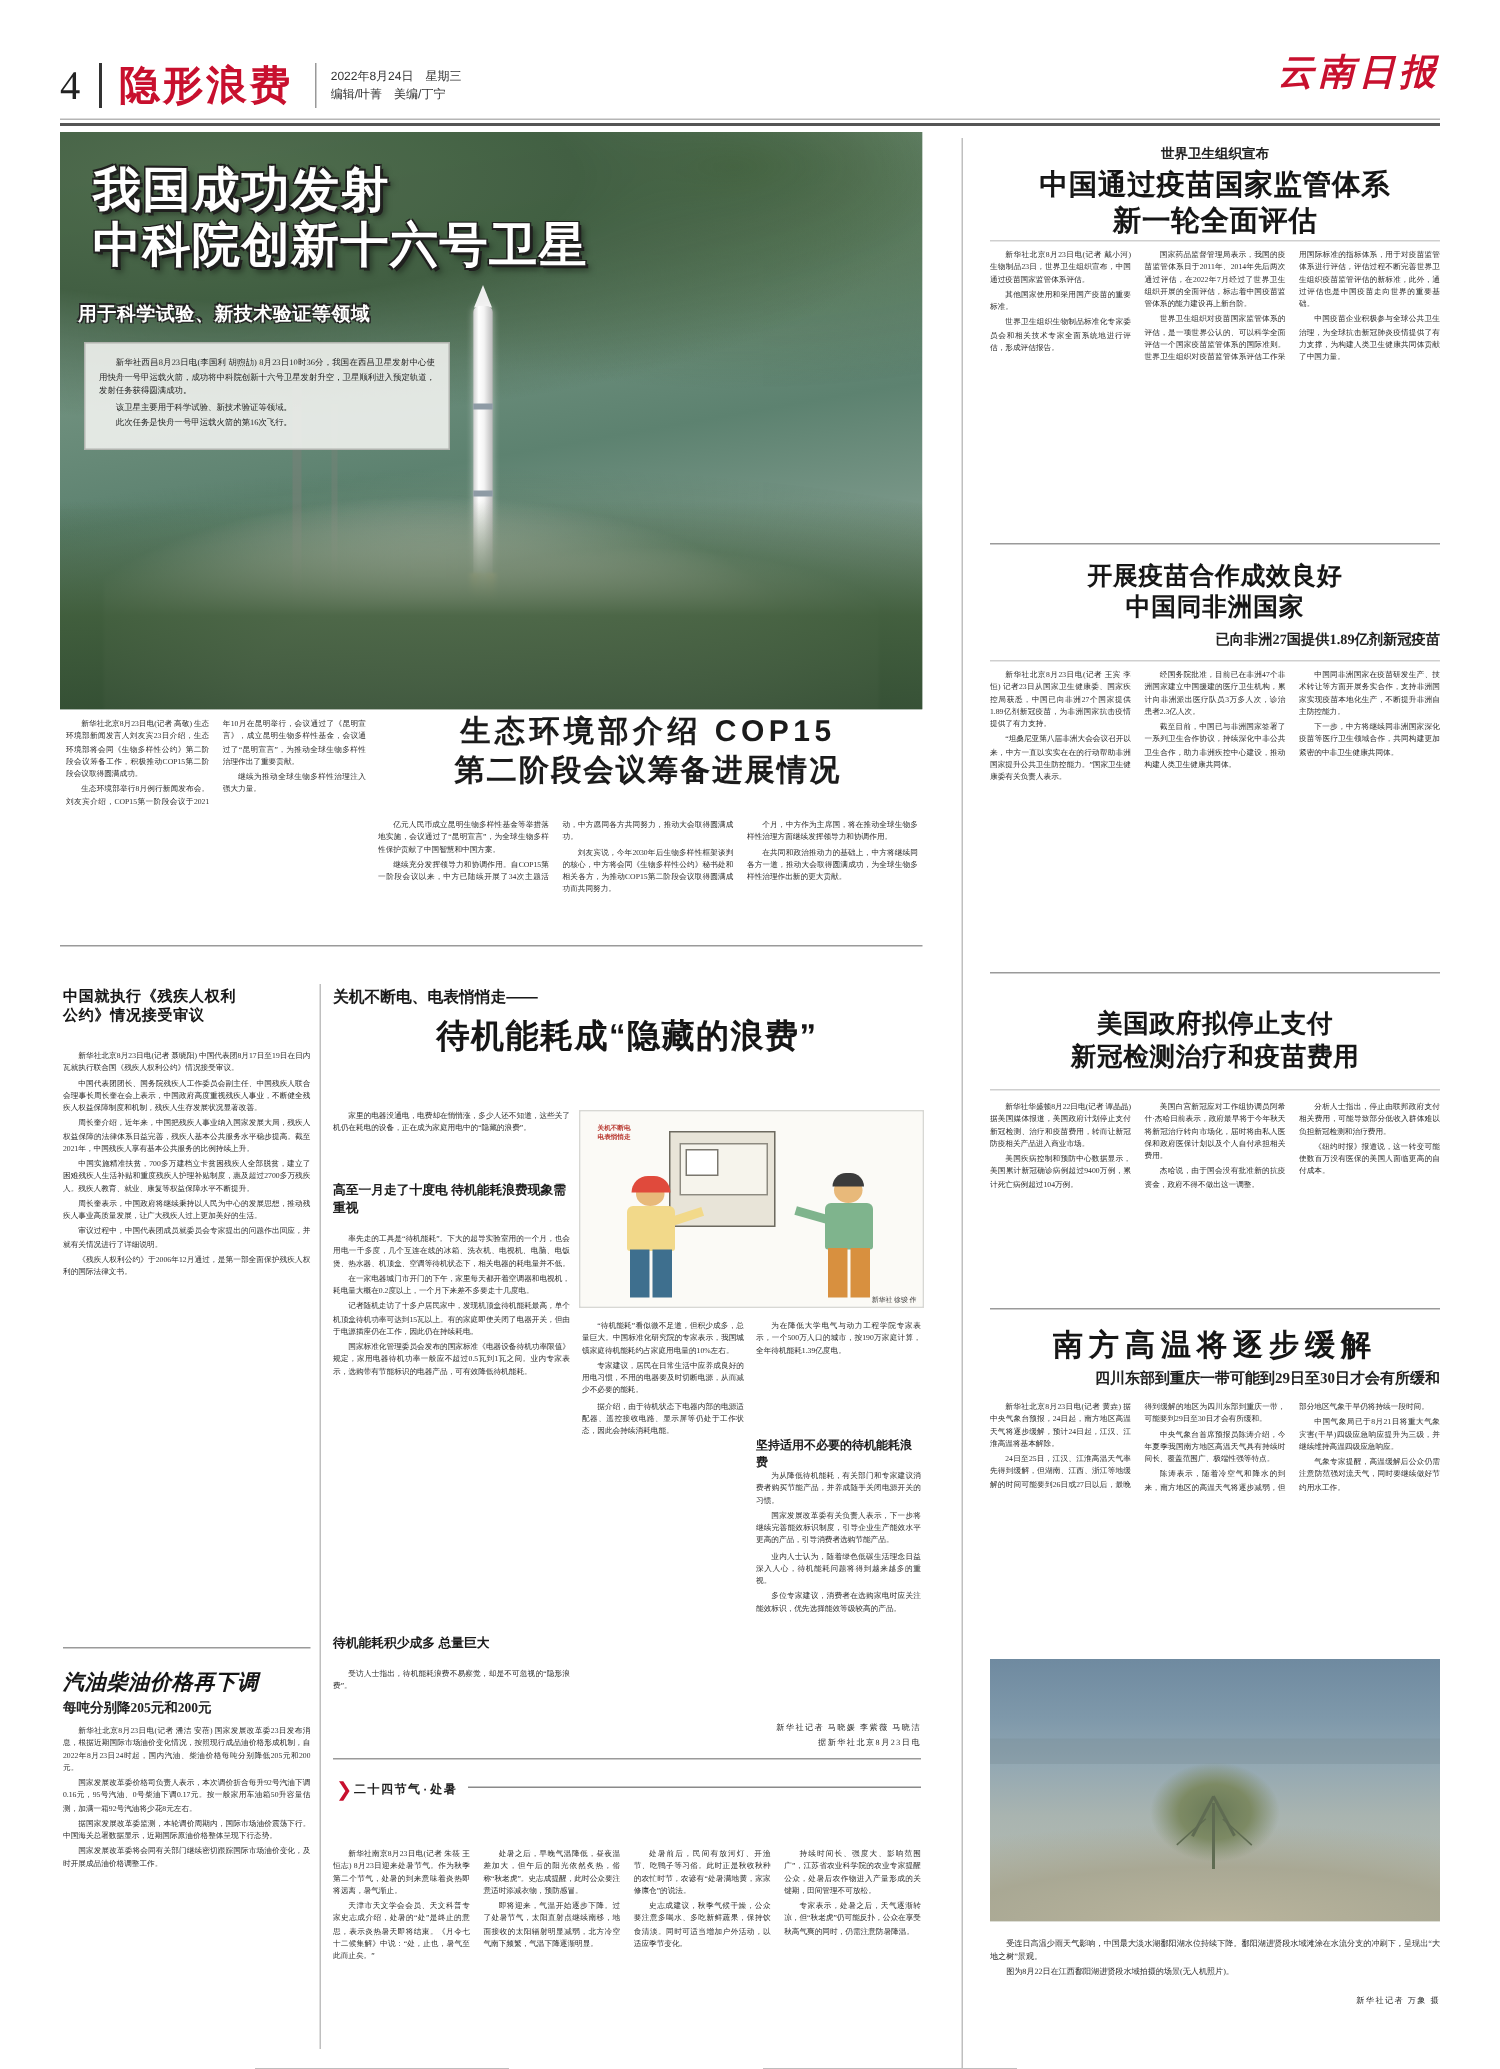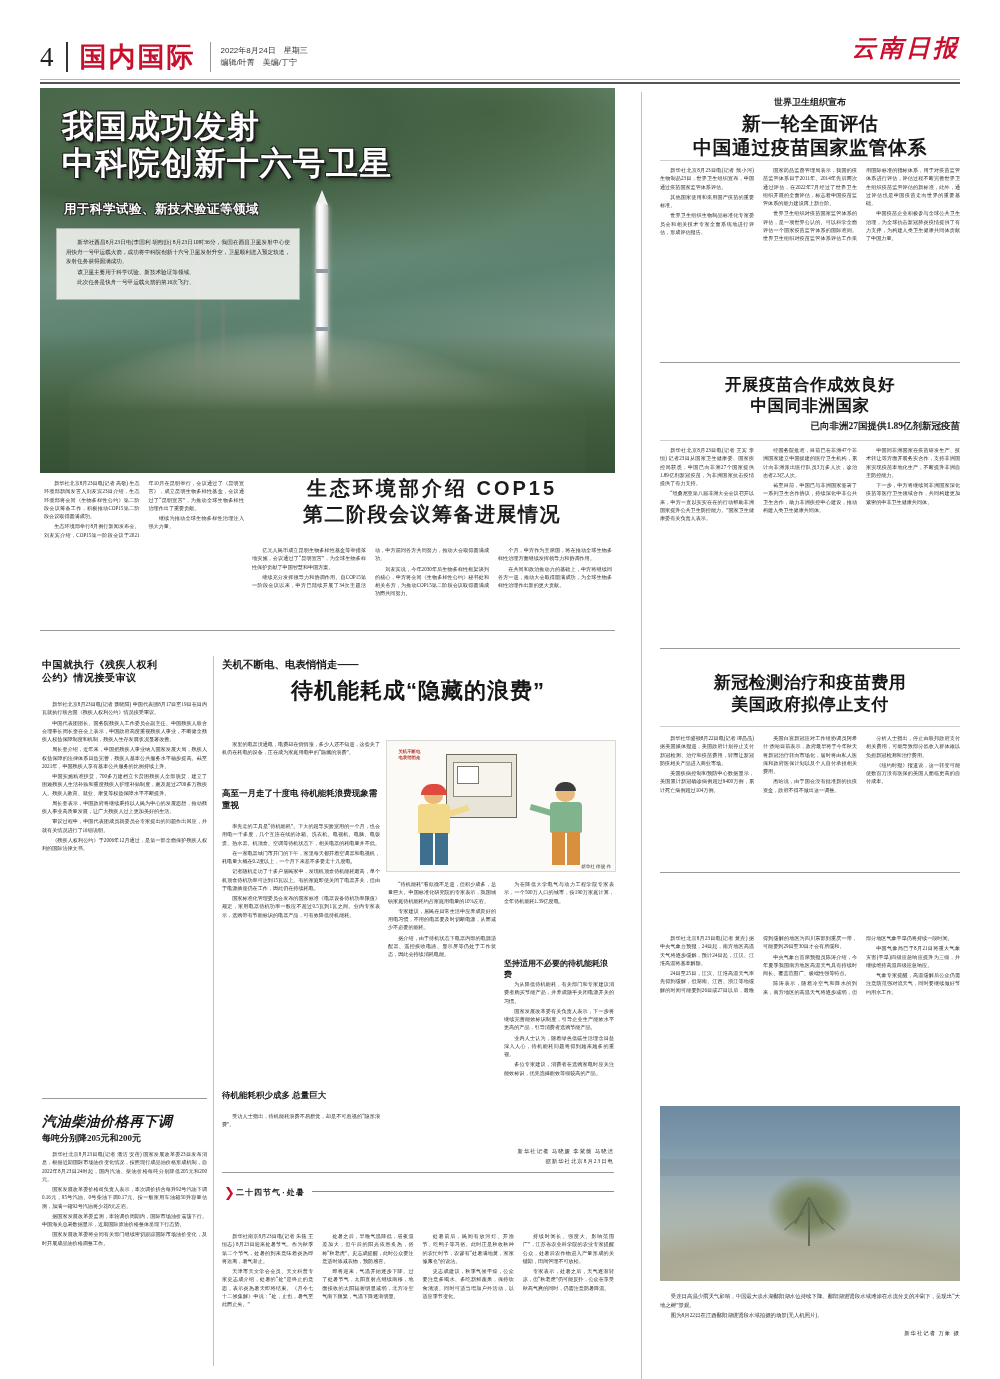--- a/index.html
+++ b/index.html
@@ -54,21 +54,21 @@
   .hero-nose{position:absolute;left:49%;top:calc(30% - 14px);width:0;height:0;transform:translateX(-50%);
     border-left:6.5px solid transparent;border-right:6.5px solid transparent;border-bottom:15px solid #efefef;}
   .hero-band{position:absolute;left:49%;width:13px;height:4px;background:#8e9ba5;transform:translateX(-50%);}
   .hero-flame{position:absolute;left:49%;top:calc(30% + 178px);width:20px;height:40px;transform:translateX(-50%);
     background:radial-gradient(ellipse at 50% 0%, #fff6cf 0%, #ffd782 40%, rgba(255,190,90,0) 78%);filter:blur(1px);}
   .hero-tower{position:absolute;left:27%;top:42%;width:6px;height:210px;background:rgba(120,130,120,.55);}
   .hero-tower2{position:absolute;left:31.5%;top:47%;width:4px;height:180px;background:rgba(120,130,120,.45);}
   .hero-title{position:absolute;left:22px;top:20px;width:440px;color:#fff;font-weight:bold;
     font-size:32px;line-height:1.16;letter-spacing:1px;
     text-shadow:2px 2px 0 #20201f,-1px -1px 0 #20201f,1px -1px 0 #20201f,-1px 1px 0 #20201f,3px 3px 4px rgba(0,0,0,.5);}
-  .hero-sub{position:absolute;left:24px;top:113px;color:#fff;font-weight:bold;font-size:12.5px;letter-spacing:.5px;
+  .hero-sub{position:absolute;left:12px;top:113px;color:#fff;font-weight:bold;font-size:12.5px;letter-spacing:.5px;
     text-shadow:1px 1px 0 #262626,-1px -1px 0 #262626,1px -1px 0 #262626,-1px 1px 0 #262626;}
   .hero-box{position:absolute;left:16px;top:140px;width:224px;padding:9px 9px 10px 9px;
     background:rgba(247,247,245,.86);border:1px solid rgba(130,130,125,.5);
     font-family:"Liberation Serif",serif;font-size:5.6px;line-height:1.72;color:#1c1c1c;text-align:justify;}
   .hero-box p{margin:0 0 1px 0;text-indent:2em;}
 
   
   .cop-kicker{position:absolute;left:252px;top:476px;width:360px;text-align:center;}
   .cop-h1{font-size:20px;font-weight:bold;color:#1b1b1b;letter-spacing:3px;line-height:1.28;}
   .cop-h2{font-size:20px;font-weight:bold;color:#1b1b1b;letter-spacing:1.5px;line-height:1.28;}
@@ -110,21 +110,21 @@
   .sec-arrow{position:absolute;color:#c8102e;font-size:13px;font-weight:bold;line-height:1;}
 </style>
 </head>
 <body>
 
 <div class="page">
 
   <div class="masthead">
     <div class="mh-num">4</div>
     <div class="mh-rule"></div>
-    <div class="mh-section">国内国际</div>
+    <div class="mh-section">隐形浪费</div>
     <div class="mh-rule2"></div>
     <div class="mh-meta">
       <div>2022年8月24日　星期三</div>
       <div>编辑/叶菁　美编/丁宁</div>
     </div>
     <div class="mh-logo">云南日报</div>
   </div>
   <div class="mh-underline"></div>
   <div class="mh-underline2"></div>
 
@@ -173,22 +173,22 @@
     <p>刘友宾说，今年2030年后生物多样性框架谈判的核心，中方将会同《生物多样性公约》秘书处和相关各方，为推动COP15第二阶段会议取得圆满成功而共同努力。</p>
     <p>个月，中方作为主席国，将在推动全球生物多样性治理方面继续发挥领导力和协调作用。</p>
     <p>在共同和政治推动力的基础上，中方将继续同各方一道，推动大会取得圆满成功，为全球生物多样性治理作出新的更大贡献。</p>
   </div>
 
   <div class="hrule" style="left:40px;top:630px;width:575px;"></div>
 
   <div style="position:absolute;left:660px;top:96px;width:300px;">
     <div class="kicker">世界卫生组织宣布</div>
     <div class="hl" style="font-size:19px;line-height:1.26;margin-top:3px;letter-spacing:.5px;">
+      <div>中国通过疫苗国家监管体系</div>
       <div>新一轮全面评估</div>
-      <div>中国通过疫苗国家监管体系</div>
     </div>
   </div>
   <div class="hrule-thin" style="left:660px;top:160px;width:300px;"></div>
 
   <div class="col-text" style="position:absolute;left:660px;top:166px;width:300px;height:190px;column-count:3;">
     <p>新华社北京8月23日电(记者 戴小河) 生物制品23日，世界卫生组织宣布，中国通过疫苗国家监管体系评估。</p>
     <p>其他国家使用和采用国产疫苗的重要标准。</p>
     <p>世界卫生组织生物制品标准化专家委员会和相关技术专家全面系统地进行评估，形成评估报告。</p>
     <p>国家药品监督管理局表示，我国的疫苗监管体系日于2011年、2014年先后两次通过评估，在2022年7月经过了世界卫生组织开展的全面评估，标志着中国疫苗监管体系的能力建设再上新台阶。</p>
     <p>世界卫生组织对疫苗国家监管体系的评估，是一项世界公认的、可以科学全面评估一个国家疫苗监管体系的国际准则。世界卫生组织对疫苗监管体系评估工作采用国际标准的指标体系，用于对疫苗监管体系进行评估，评估过程不断完善世界卫生组织疫苗监管评估的新标准，此外，通过评估也是中国疫苗走向世界的重要基础。</p>
@@ -329,35 +329,39 @@
     <p>处暑之后，早晚气温降低，昼夜温差加大，但午后的阳光依然炙热，俗称“秋老虎”。史志成提醒，此时公众要注意适时添减衣物，预防感冒。</p>
     <p>即将迎来，气温开始逐步下降。过了处暑节气，太阳直射点继续南移，地面接收的太阳辐射明显减弱，北方冷空气南下频繁，气温下降逐渐明显。</p>
     <p>处暑前后，民间有放河灯、开渔节、吃鸭子等习俗。此时正是秋收秋种的农忙时节，农谚有“处暑满地黄，家家修廪仓”的说法。</p>
     <p>史志成建议，秋季气候干燥，公众要注意多喝水、多吃新鲜蔬果，保持饮食清淡。同时可适当增加户外活动，以适应季节变化。</p>
     <p>持续时间长、强度大、影响范围广”，江苏省农业科学院的农业专家提醒公众，处暑后农作物进入产量形成的关键期，田间管理不可放松。</p>
     <p>专家表示，处暑之后，天气逐渐转凉，但“秋老虎”仍可能反扑，公众在享受秋高气爽的同时，仍需注意防暑降温。</p>
   </div>
 
   <div style="position:absolute;left:660px;top:672px;width:300px;">
     <div class="hl" style="font-size:17px;line-height:1.3;letter-spacing:.5px;">
+      <div>美国政府拟停止支付</div>
       <div>新冠检测治疗和疫苗费用</div>
-      <div>美国政府拟停止支付</div>
     </div>
   </div>
   <div class="hrule-thin" style="left:660px;top:726px;width:300px;"></div>
   <div class="col-text" style="position:absolute;left:660px;top:734px;width:300px;height:132px;column-count:3;">
     <p>新华社华盛顿8月22日电(记者 谭晶晶) 据美国媒体报道，美国政府计划停止支付新冠检测、治疗和疫苗费用，转而让新冠防疫相关产品进入商业市场。</p>
     <p>美国疾病控制和预防中心数据显示，美国累计新冠确诊病例超过9400万例，累计死亡病例超过104万例。</p>
     <p>美国白宫新冠应对工作组协调员阿希什·杰哈日前表示，政府最早将于今年秋天将新冠治疗转向市场化，届时将由私人医保和政府医保计划以及个人自付承担相关费用。</p>
     <p>杰哈说，由于国会没有批准新的抗疫资金，政府不得不做出这一调整。</p>
     <p>分析人士指出，停止由联邦政府支付相关费用，可能导致部分低收入群体难以负担新冠检测和治疗费用。</p>
     <p>《纽约时报》报道说，这一转变可能使数百万没有医保的美国人面临更高的自付成本。</p>
   </div>
   <div class="hrule" style="left:660px;top:872px;width:300px;"></div>
 
+  <div style="position:absolute;left:660px;top:884px;width:300px;">
+    <div class="hl" style="font-size:20px;letter-spacing:4px;line-height:1.3;">南方高温将逐步缓解</div>
+    <div class="subhl" style="margin-top:2px;font-size:10px;">四川东部到重庆一带可能到29日至30日才会有所缓和</div>
+  </div>
   <div class="col-text" style="position:absolute;left:660px;top:934px;width:300px;height:164px;column-count:3;">
     <p>新华社北京8月23日电(记者 黄垚) 据中央气象台预报，24日起，南方地区高温天气将逐步缓解，预计24日起，江汉、江淮高温将基本解除。</p>
     <p>24日至25日，江汉、江淮高温天气率先得到缓解，但湖南、江西、浙江等地缓解的时间可能要到26日或27日以后，最晚得到缓解的地区为四川东部到重庆一带，可能要到29日至30日才会有所缓和。</p>
     <p>中央气象台首席预报员陈涛介绍，今年夏季我国南方地区高温天气具有持续时间长、覆盖范围广、极端性强等特点。</p>
     <p>陈涛表示，随着冷空气和降水的到来，南方地区的高温天气将逐步减弱，但部分地区气象干旱仍将持续一段时间。</p>
     <p>中国气象局已于8月21日将重大气象灾害(干旱)四级应急响应提升为三级，并继续维持高温四级应急响应。</p>
     <p>气象专家提醒，高温缓解后公众仍需注意防范强对流天气，同时要继续做好节约用水工作。</p>
   </div>
 
   <div class="photo2">

